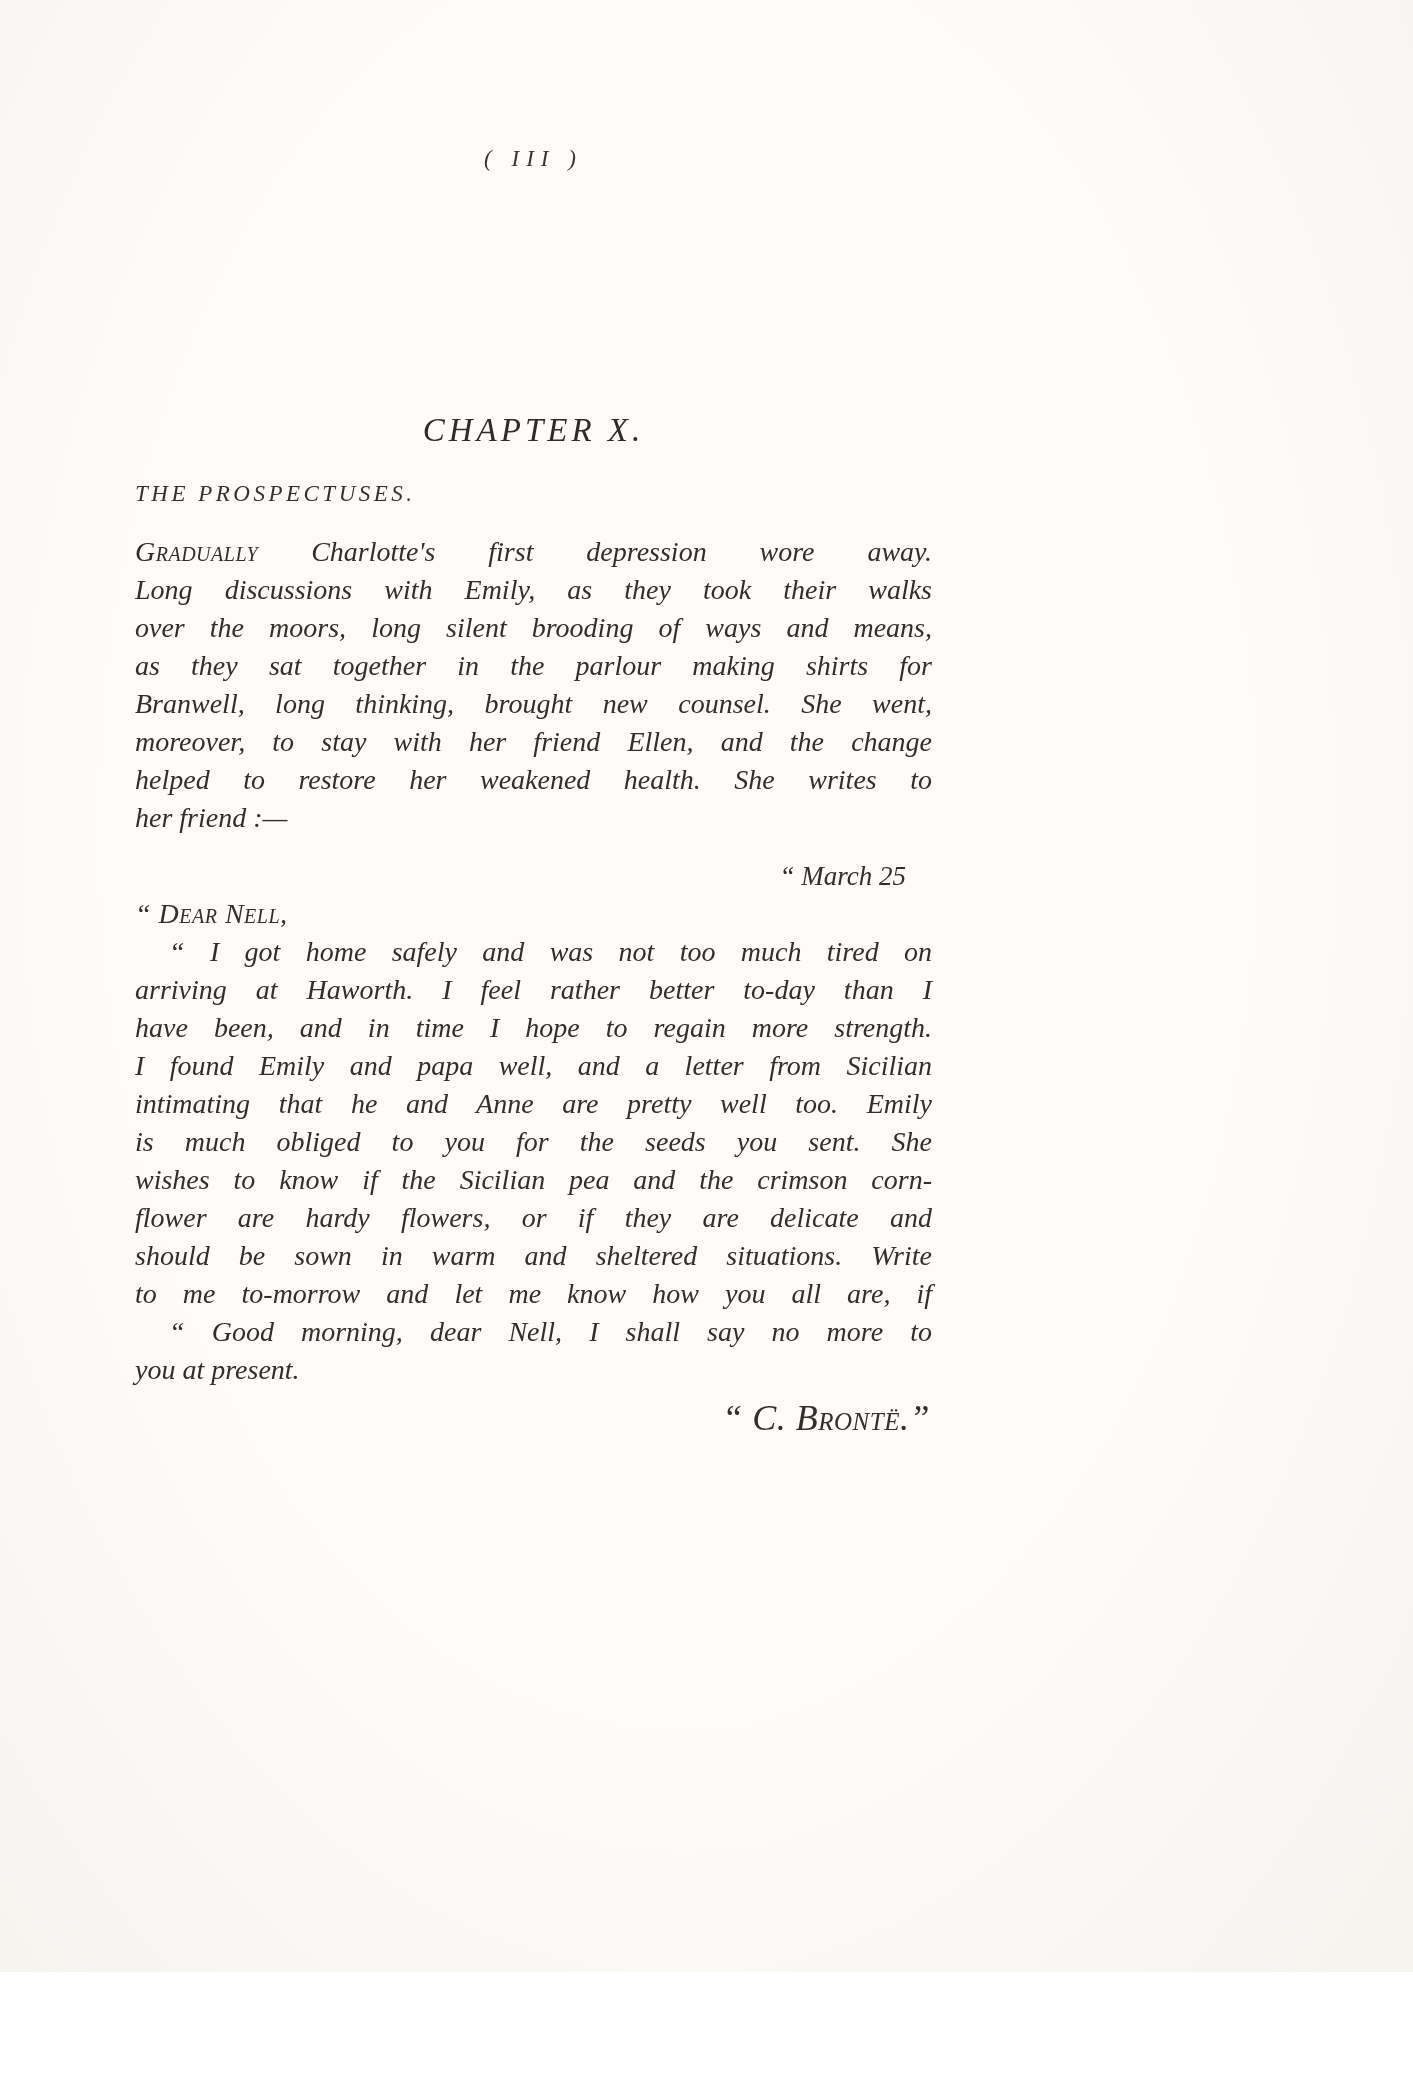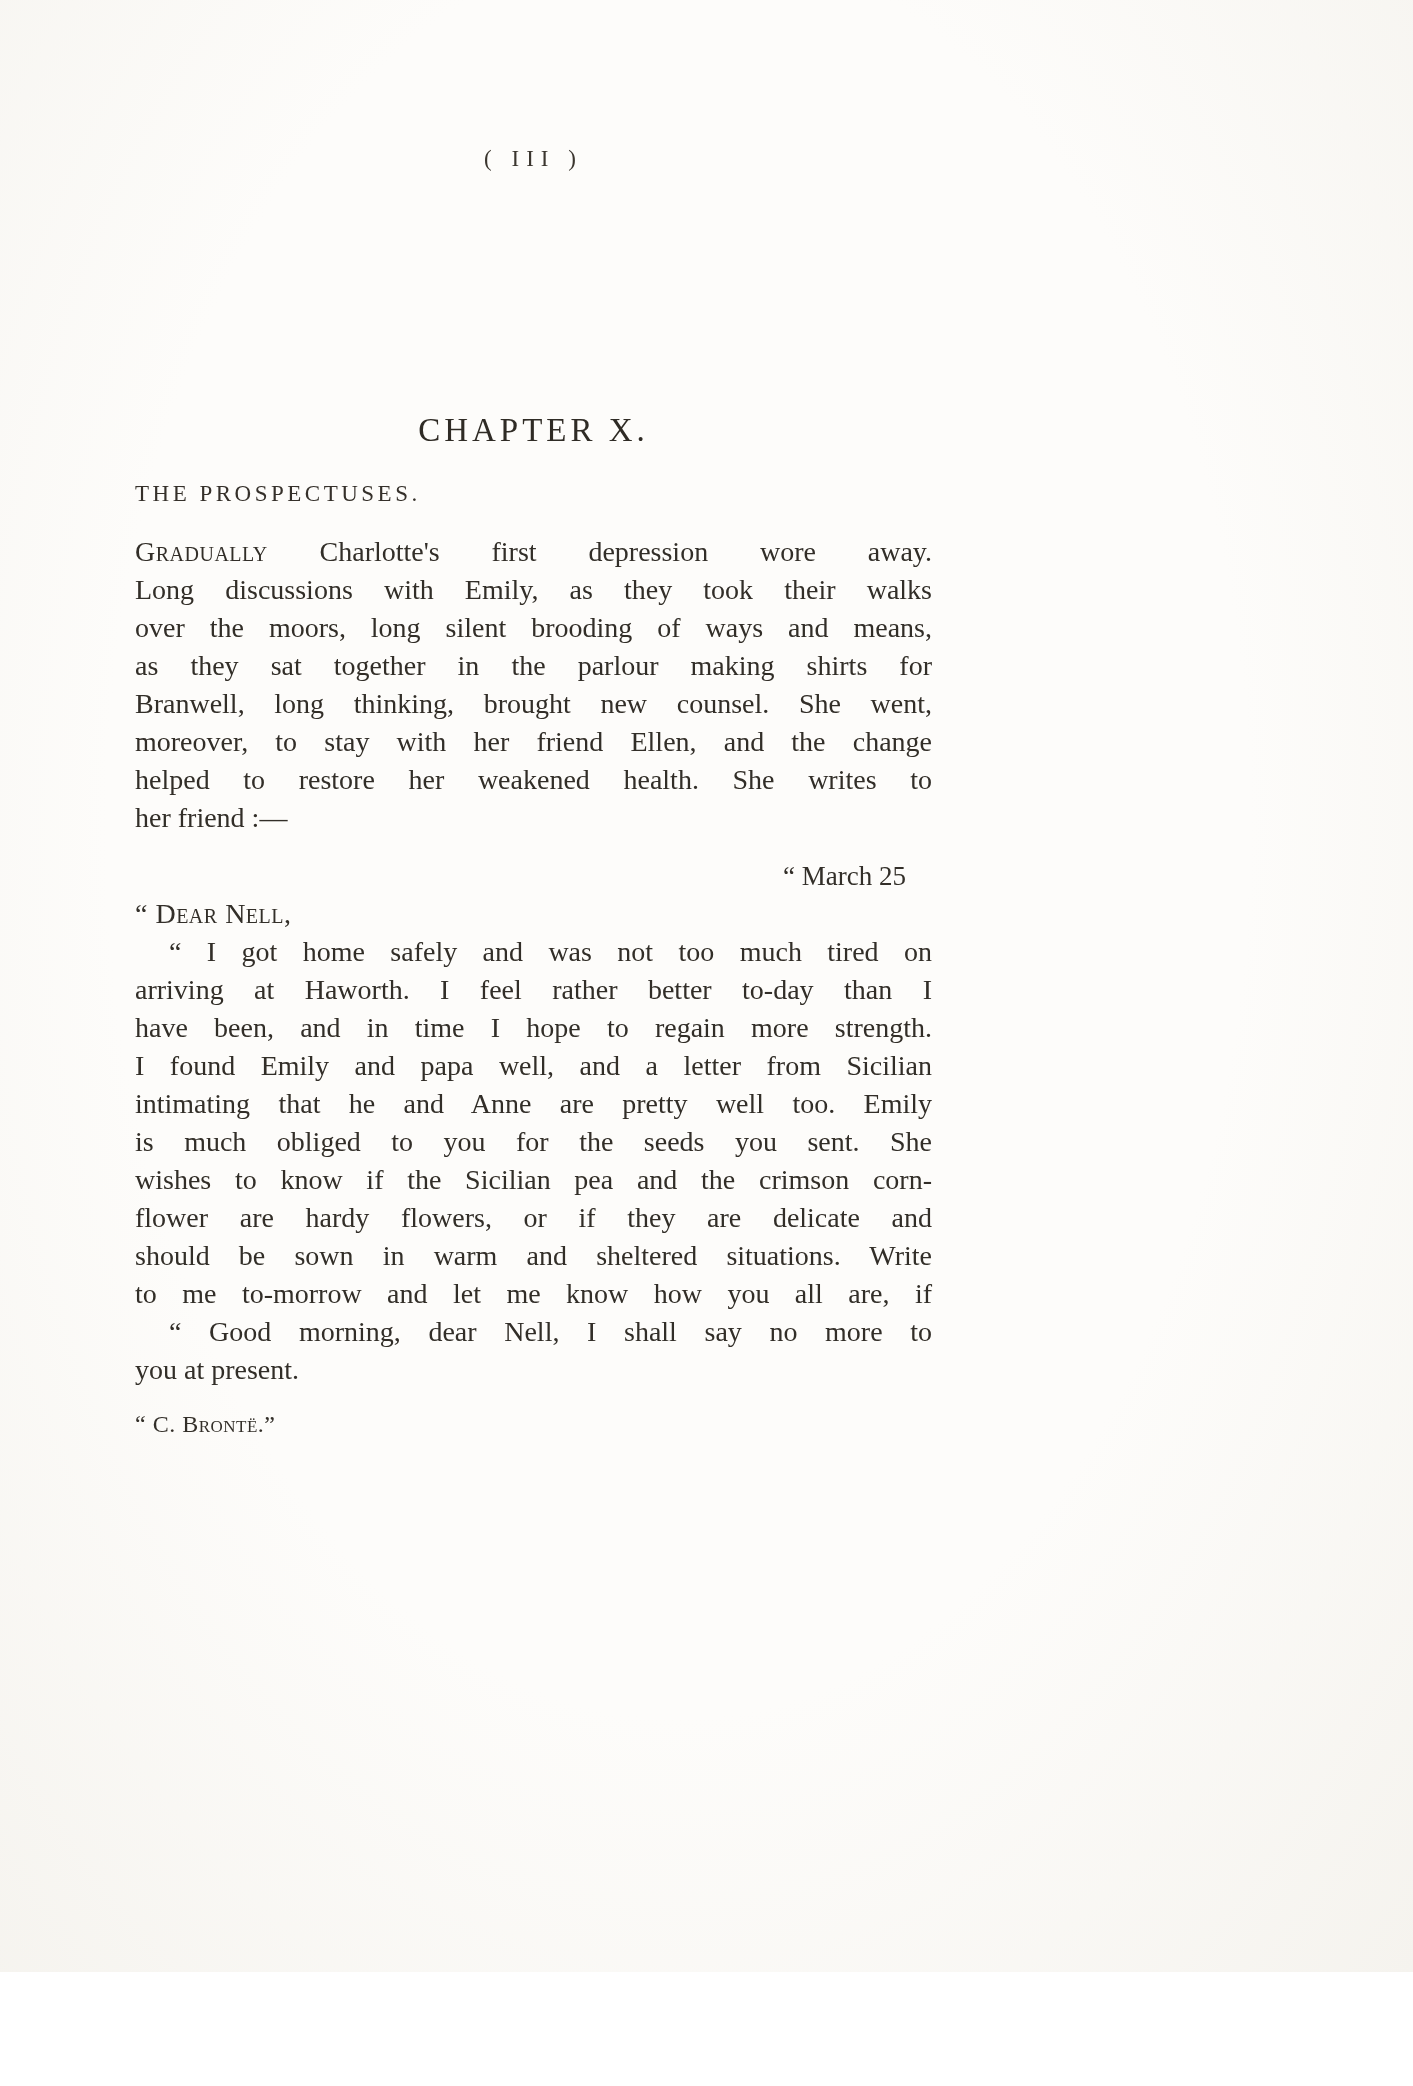--- a/index.html
+++ b/index.html
@@ -6,20 +6,21 @@
   html, body { background: #ffffff; }
   .page {
     position: relative;
     width: 1413px;
     height: 1972px;
     background: radial-gradient(ellipse at 48% 42%, #fdfcfa 55%, #f5f3ee 100%);
     color: #332f29;
     font-family: "Liberation Serif", "DejaVu Serif", serif;
     overflow: hidden;
     padding: 146px 0 0 135px;
+    font-style: italic;
   }
   .content { width: 797px; }
   .folio {
     text-align: center;
     font-size: 23px;
     letter-spacing: 7px;
     color: #3b362f;
   }
   .chapter {
     margin-top: 240px;
@@ -57,23 +58,24 @@
     line-height: 38px;
     text-align: right;
     padding-right: 26px;
   }
   .salutation {
     font-size: 28px;
     line-height: 38px;
     text-align: left;
   }
   .signature {
-    margin-top: 16px;
-    font-size: 24px;
+    margin-top: 10px;
+    font-size: 36px;
     line-height: 38px;
+    text-align: right;
     padding-right: 2px;
   }
 </style>
 </head>
 <body>
 
 <div class="page">
   <div class="content">
 
     <div class="folio">( III )</div>

